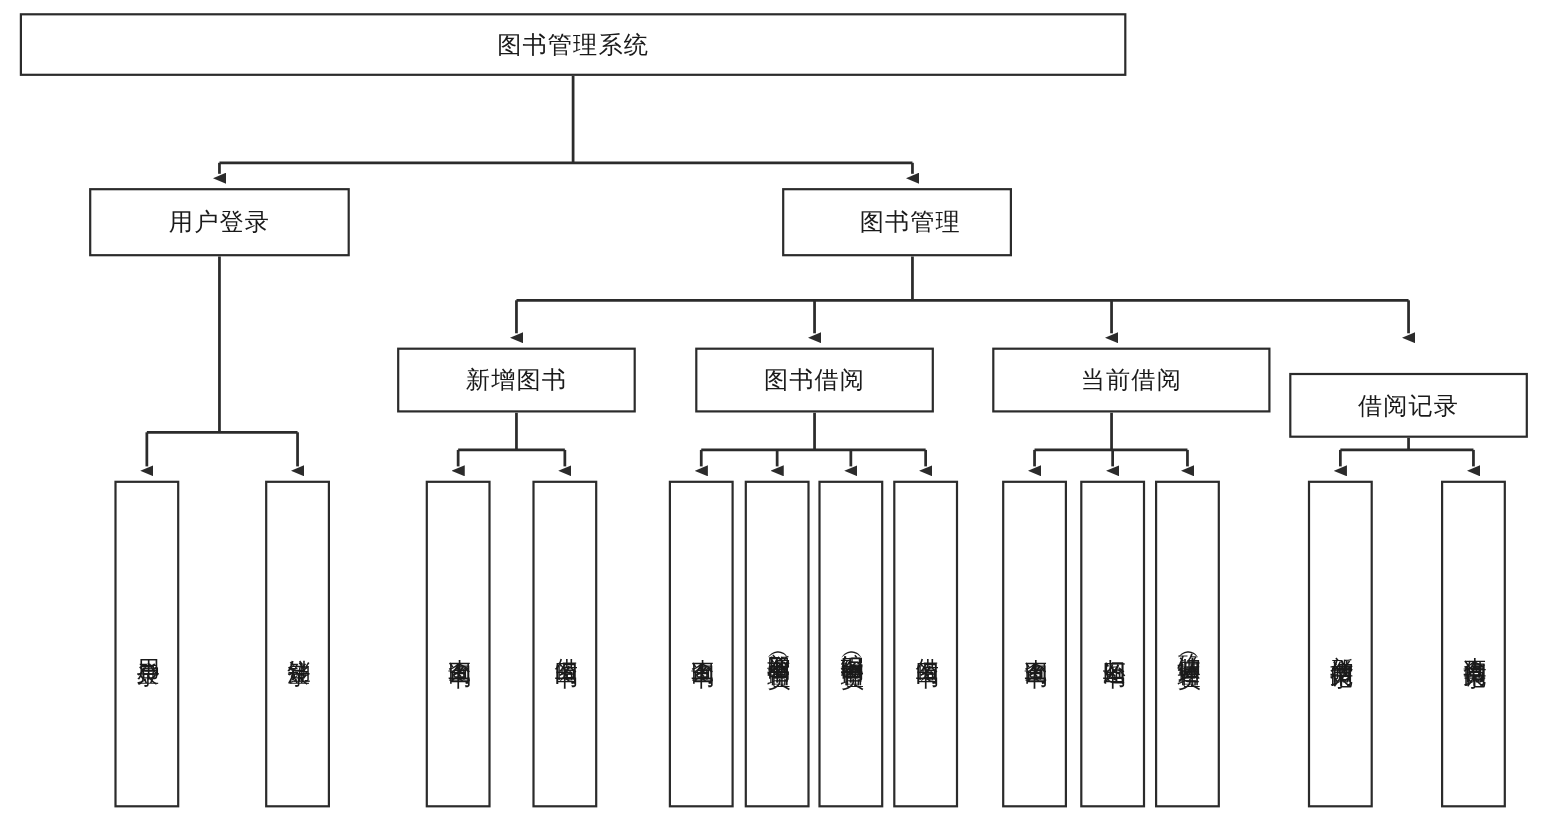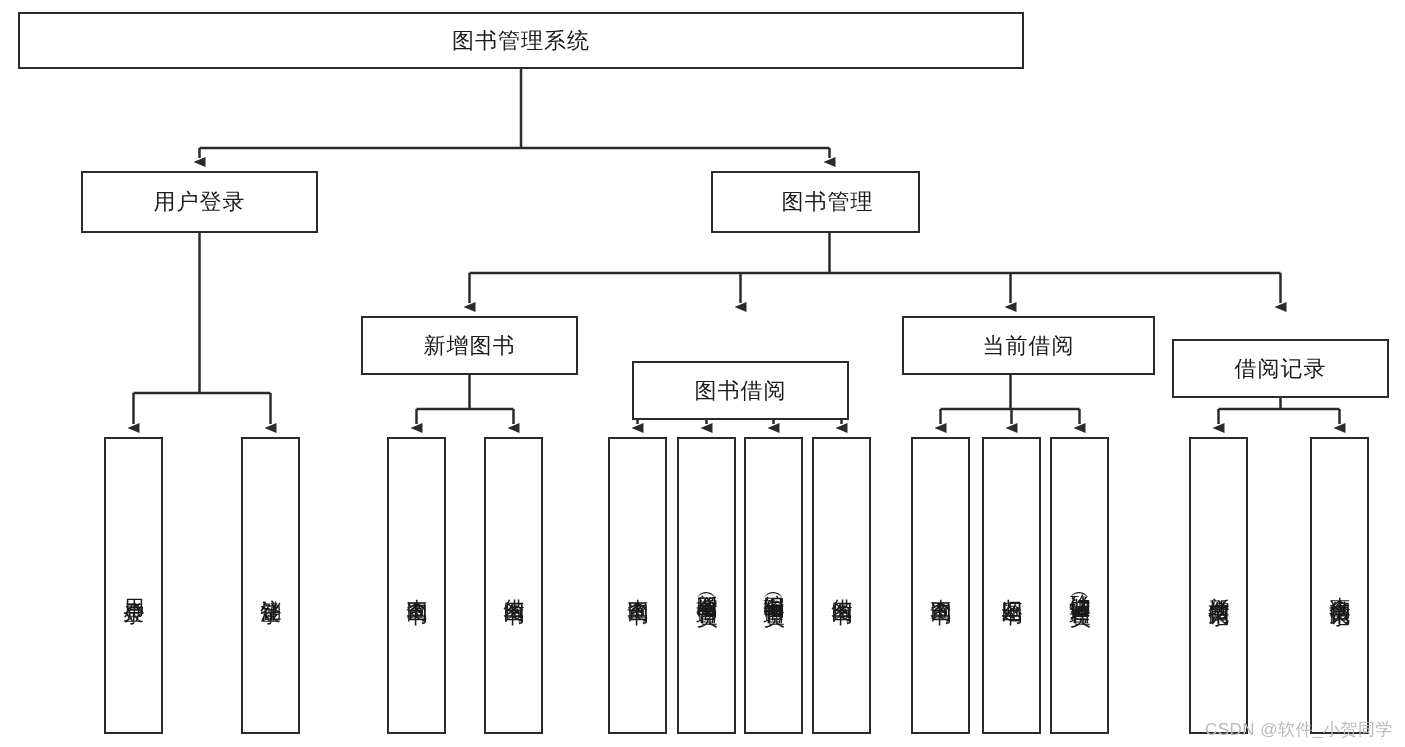--- a/index.html
+++ b/index.html
@@ -119,21 +119,21 @@
       </div>
       <div class="node horizontal" style="left: 81px; top: 171px; width: 237px; height: 62px;">
         <span class="node-label">用户登录</span>
       </div>
       <div class="node horizontal" style="left: 711px; top: 171px; width: 209px; height: 62px; padding-left: 24px;">
         <span class="node-label">图书管理</span>
       </div>
       <div class="node horizontal" style="left: 361px; top: 316px; width: 217px; height: 59px;">
         <span class="node-label">新增图书</span>
       </div>
-      <div class="node horizontal" style="left: 632px; top: 316px; width: 217px; height: 59px; margin-top: 45px;">
+      <div class="node horizontal" style="left: 632px; top: 316px; width: 217px; height: 59px;">
         <span class="node-label">图书借阅</span>
       </div>
       <div class="node horizontal" style="left: 902px; top: 316px; width: 253px; height: 59px;">
         <span class="node-label">当前借阅</span>
       </div>
       <div class="node horizontal" style="left: 1172px; top: 316px; width: 217px; height: 59px; margin-top: 23px;">
         <span class="node-label">借阅记录</span>
       </div>
       <div class="node vertical" style="left: 104px; top: 437px; width: 59px; height: 297px;">
         <span class="node-label">用户登录</span>
@@ -169,14 +169,13 @@
         <span class="node-label">确认归还（管理员）</span>
       </div>
       <div class="node vertical" style="left: 1189px; top: 437px; width: 59px; height: 297px;">
         <span class="node-label">新增借阅记录</span>
       </div>
       <div class="node vertical" style="left: 1310px; top: 437px; width: 59px; height: 297px;">
         <span class="node-label">查询借阅记录</span>
       </div>
     </div>
 
-  <div class="watermark">CSDN @软件_小贺同学</div>
 </div>
 
 </body></html>

